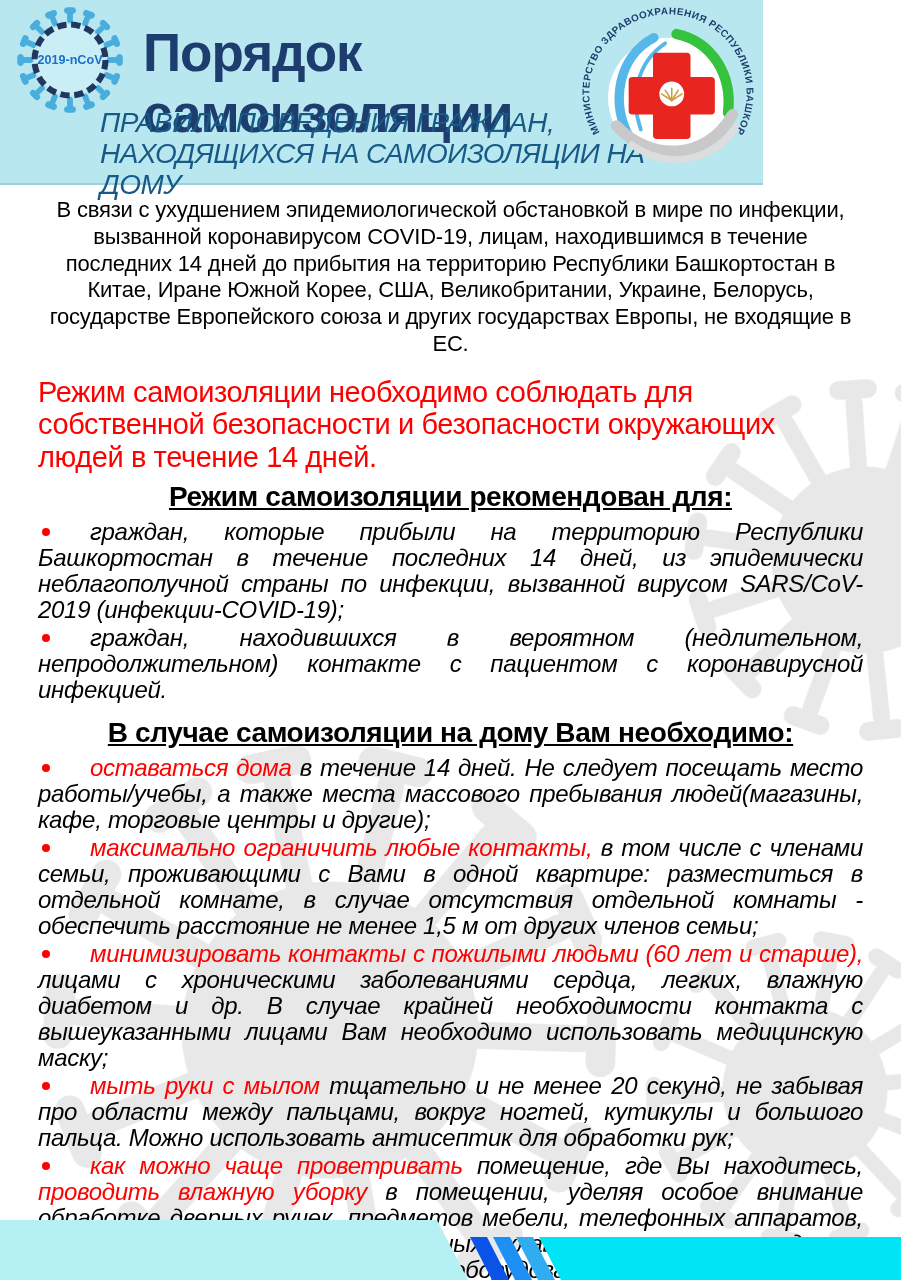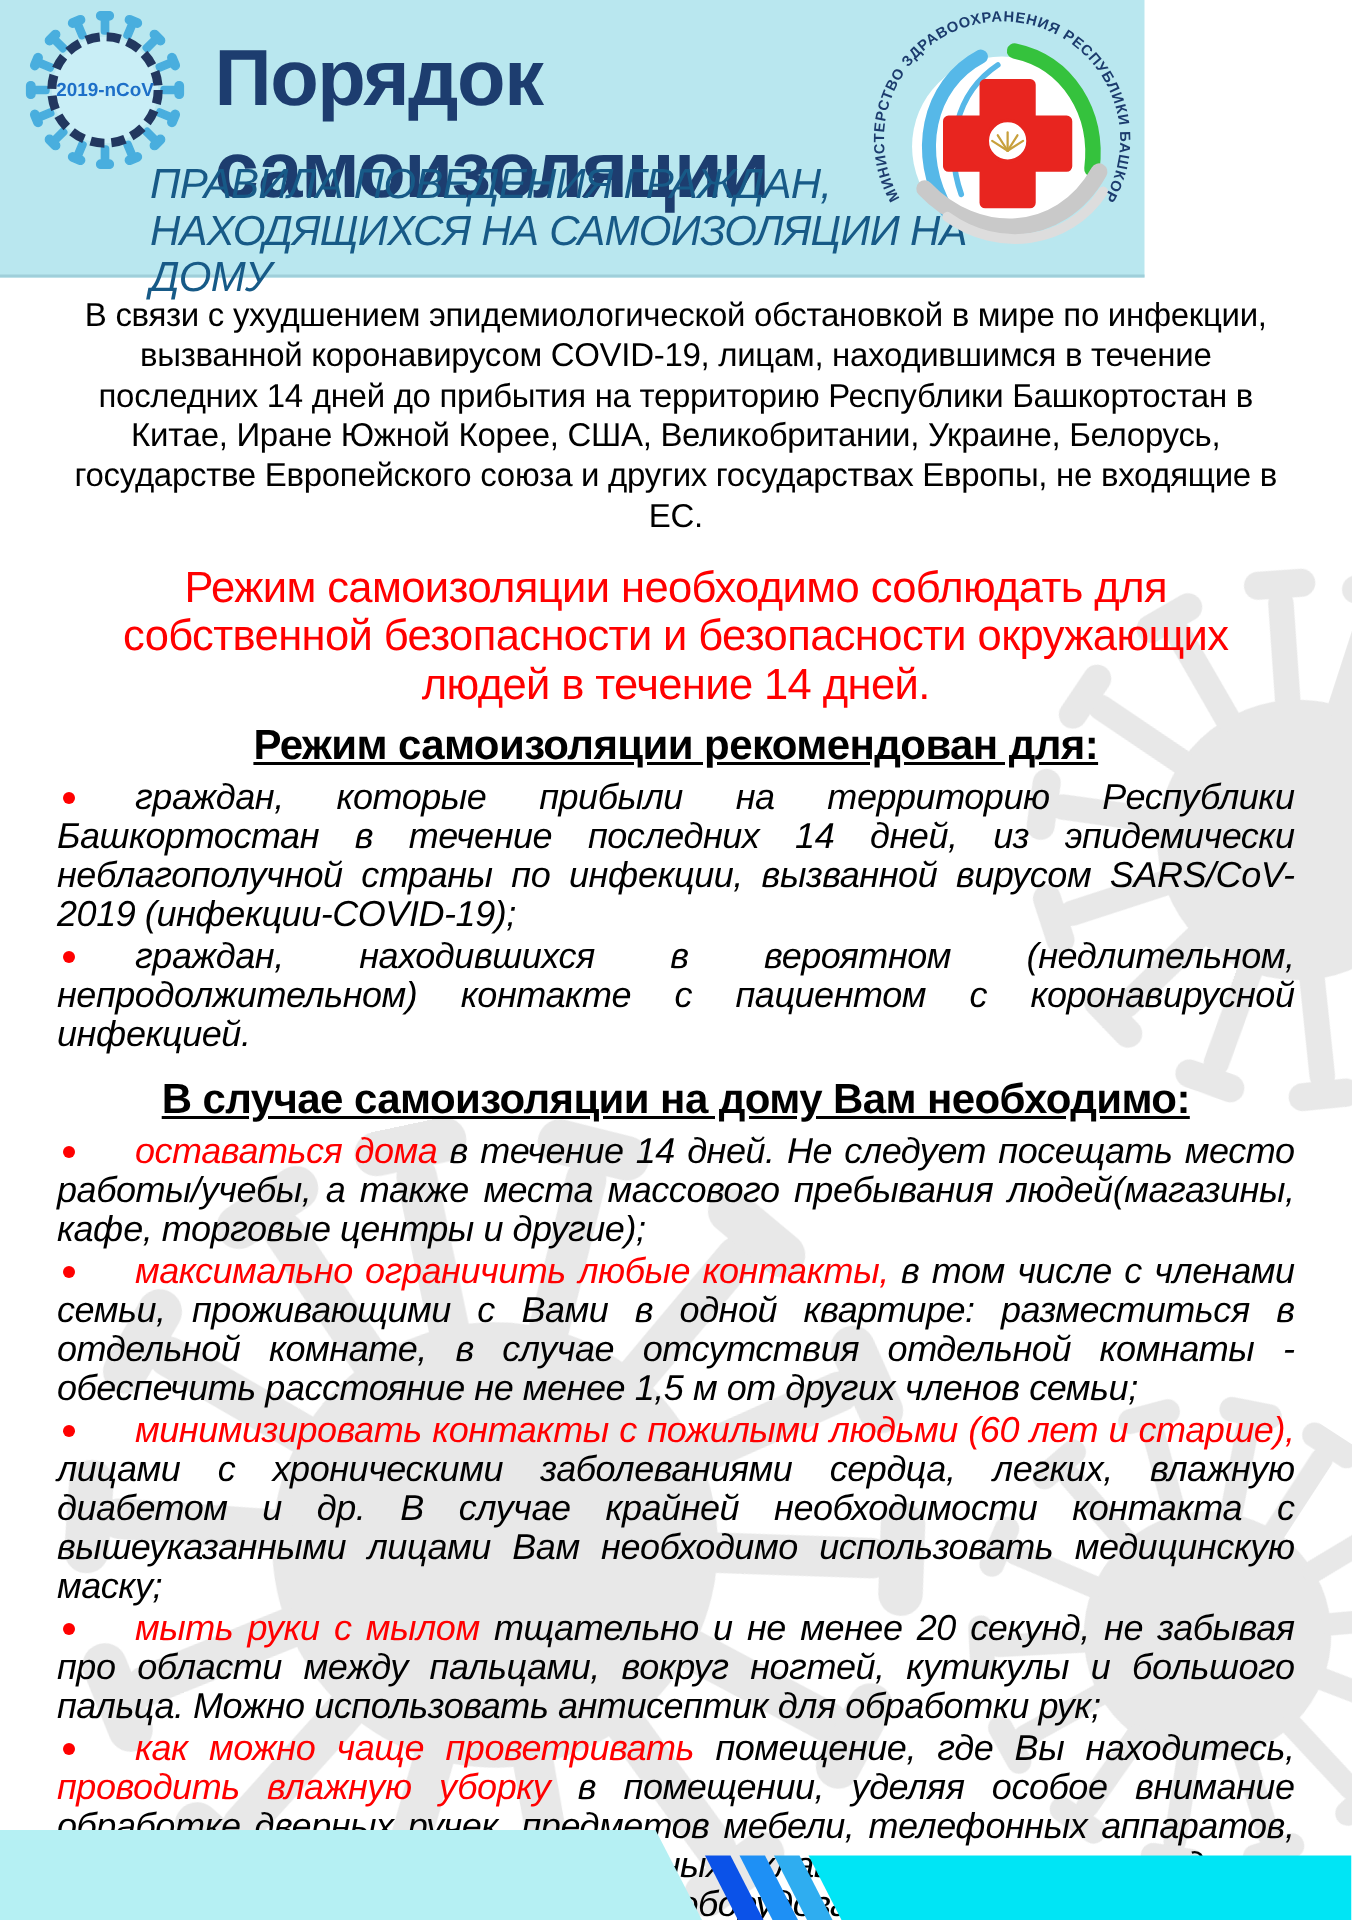--- a/index.html
+++ b/index.html
@@ -14,21 +14,21 @@
   .subtitle{position:absolute;left:100px;top:108px;width:600px;font-style:italic;
             font-size:28px;line-height:1.1;color:#175a87;letter-spacing:-0.5px;}
   .logo{position:absolute;right:6px;top:4px;width:178px;height:178px;}
   
   .watermark{position:absolute;left:0;top:0;width:901px;height:1280px;z-index:0;}
   
   .content{position:absolute;top:185px;left:0;width:901px;z-index:2;padding:10px 38px 0 38px;
            box-sizing:border-box;}
   .intro{text-align:center;font-size:22px;line-height:1.22;color:#000000;
          max-width:845px;margin:2px auto 18px auto;letter-spacing:-0.2px;}
-  .alert{color:#ff0000;text-align:center;font-size:29px;line-height:1.12;margin:8px 0 6px 0;
+  .alert{color:#ff0000;text-align:left;font-size:29px;line-height:1.12;margin:8px 0 6px 0;
          letter-spacing:-0.4px;}
   .sec-heading{text-align:center;font-size:28px;font-weight:bold;color:#000;
                text-decoration:underline;margin:8px 0 6px 0;letter-spacing:-0.4px;}
   .bullet{position:relative;margin:2px 0;font-style:italic;}
   .btxt{display:block;text-indent:52px;text-align:justify;font-size:24px;line-height:26px;
         color:#000;letter-spacing:-0.3px;}
   .btxt .red{color:#ff0000;}
   .dot{position:absolute;left:4px;top:9px;width:8px;height:8px;border-radius:50%;background:#ff0000;}
   
   .footer{position:absolute;left:0;bottom:0;width:901px;height:64px;z-index:4;}

